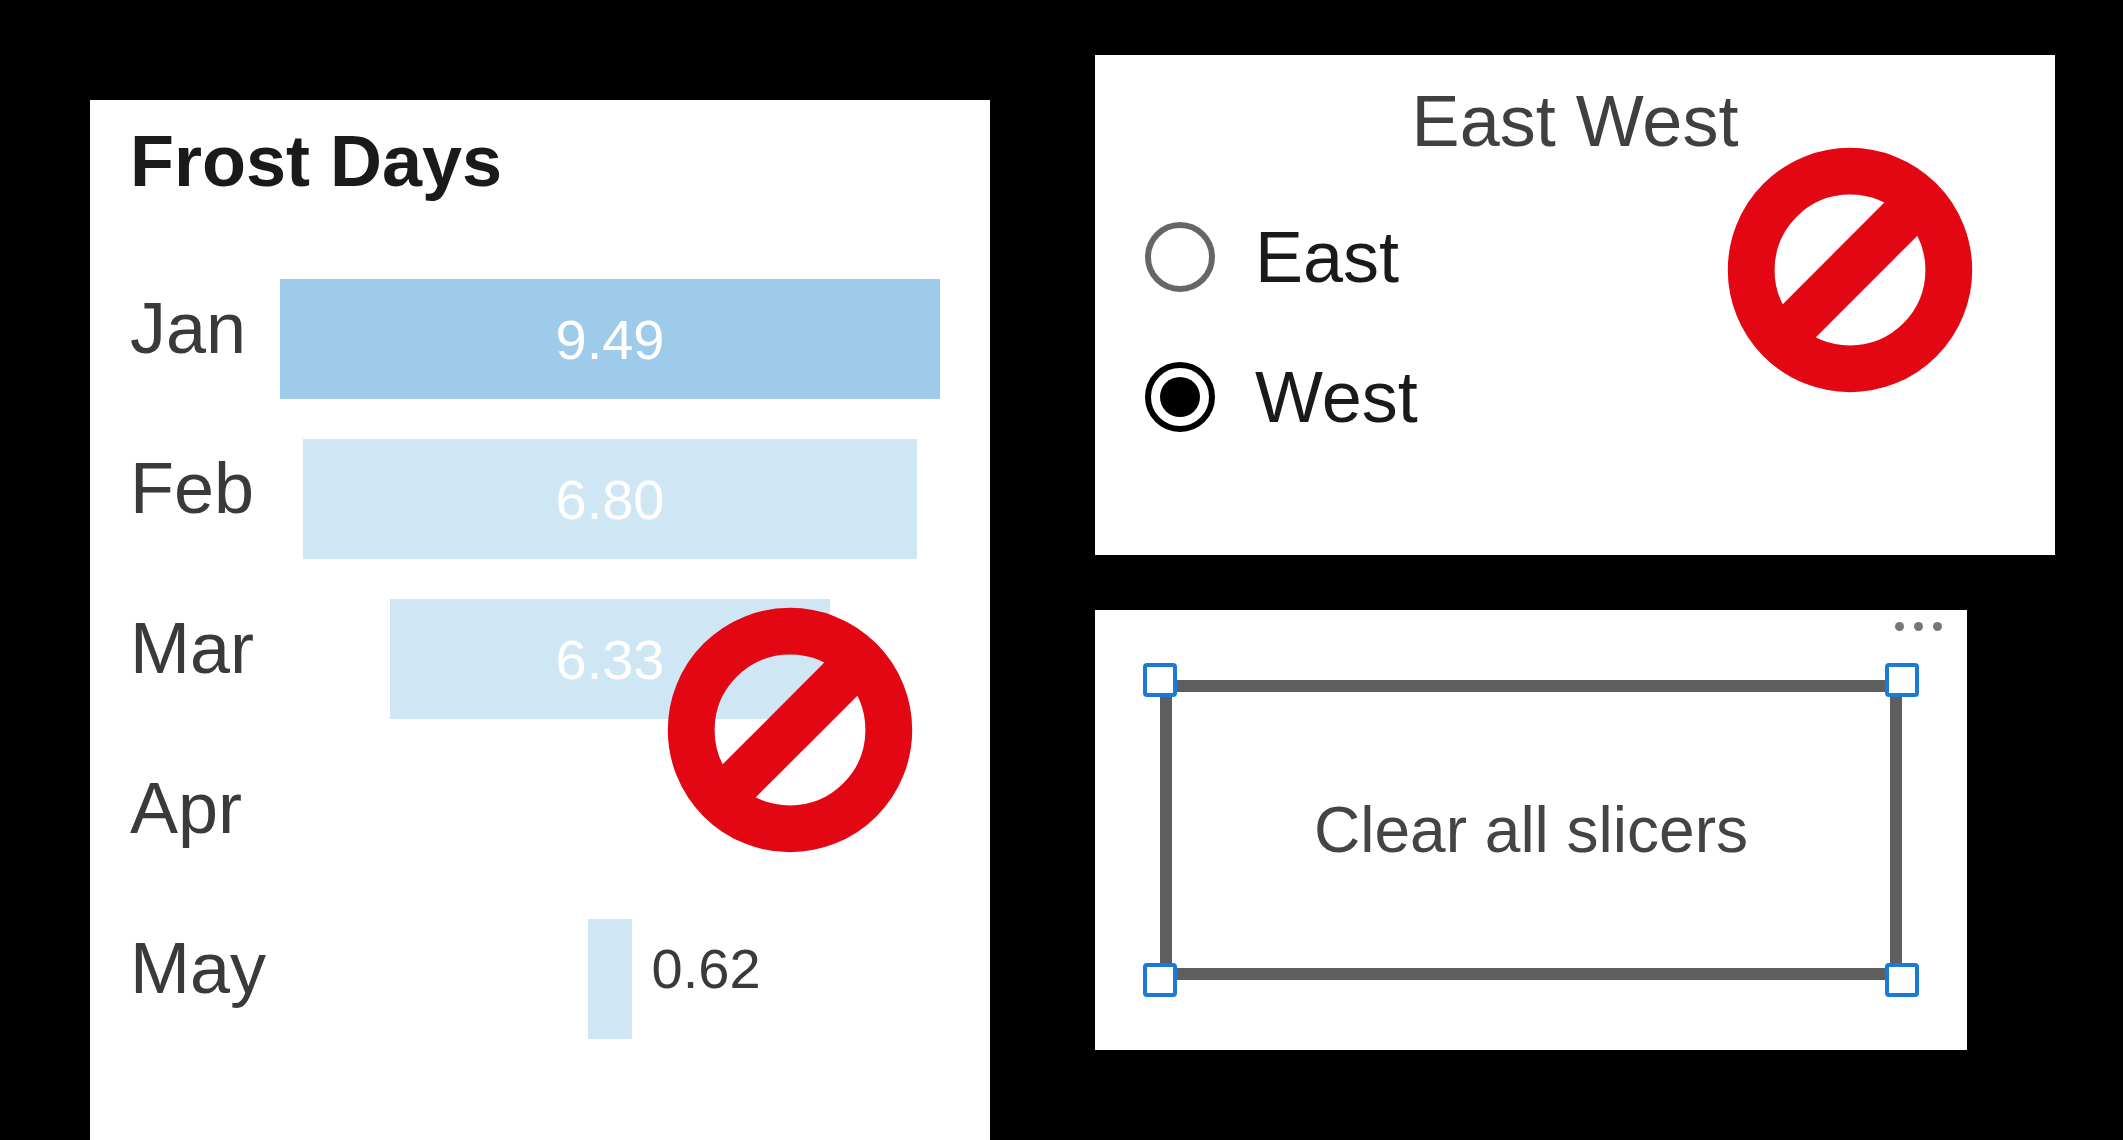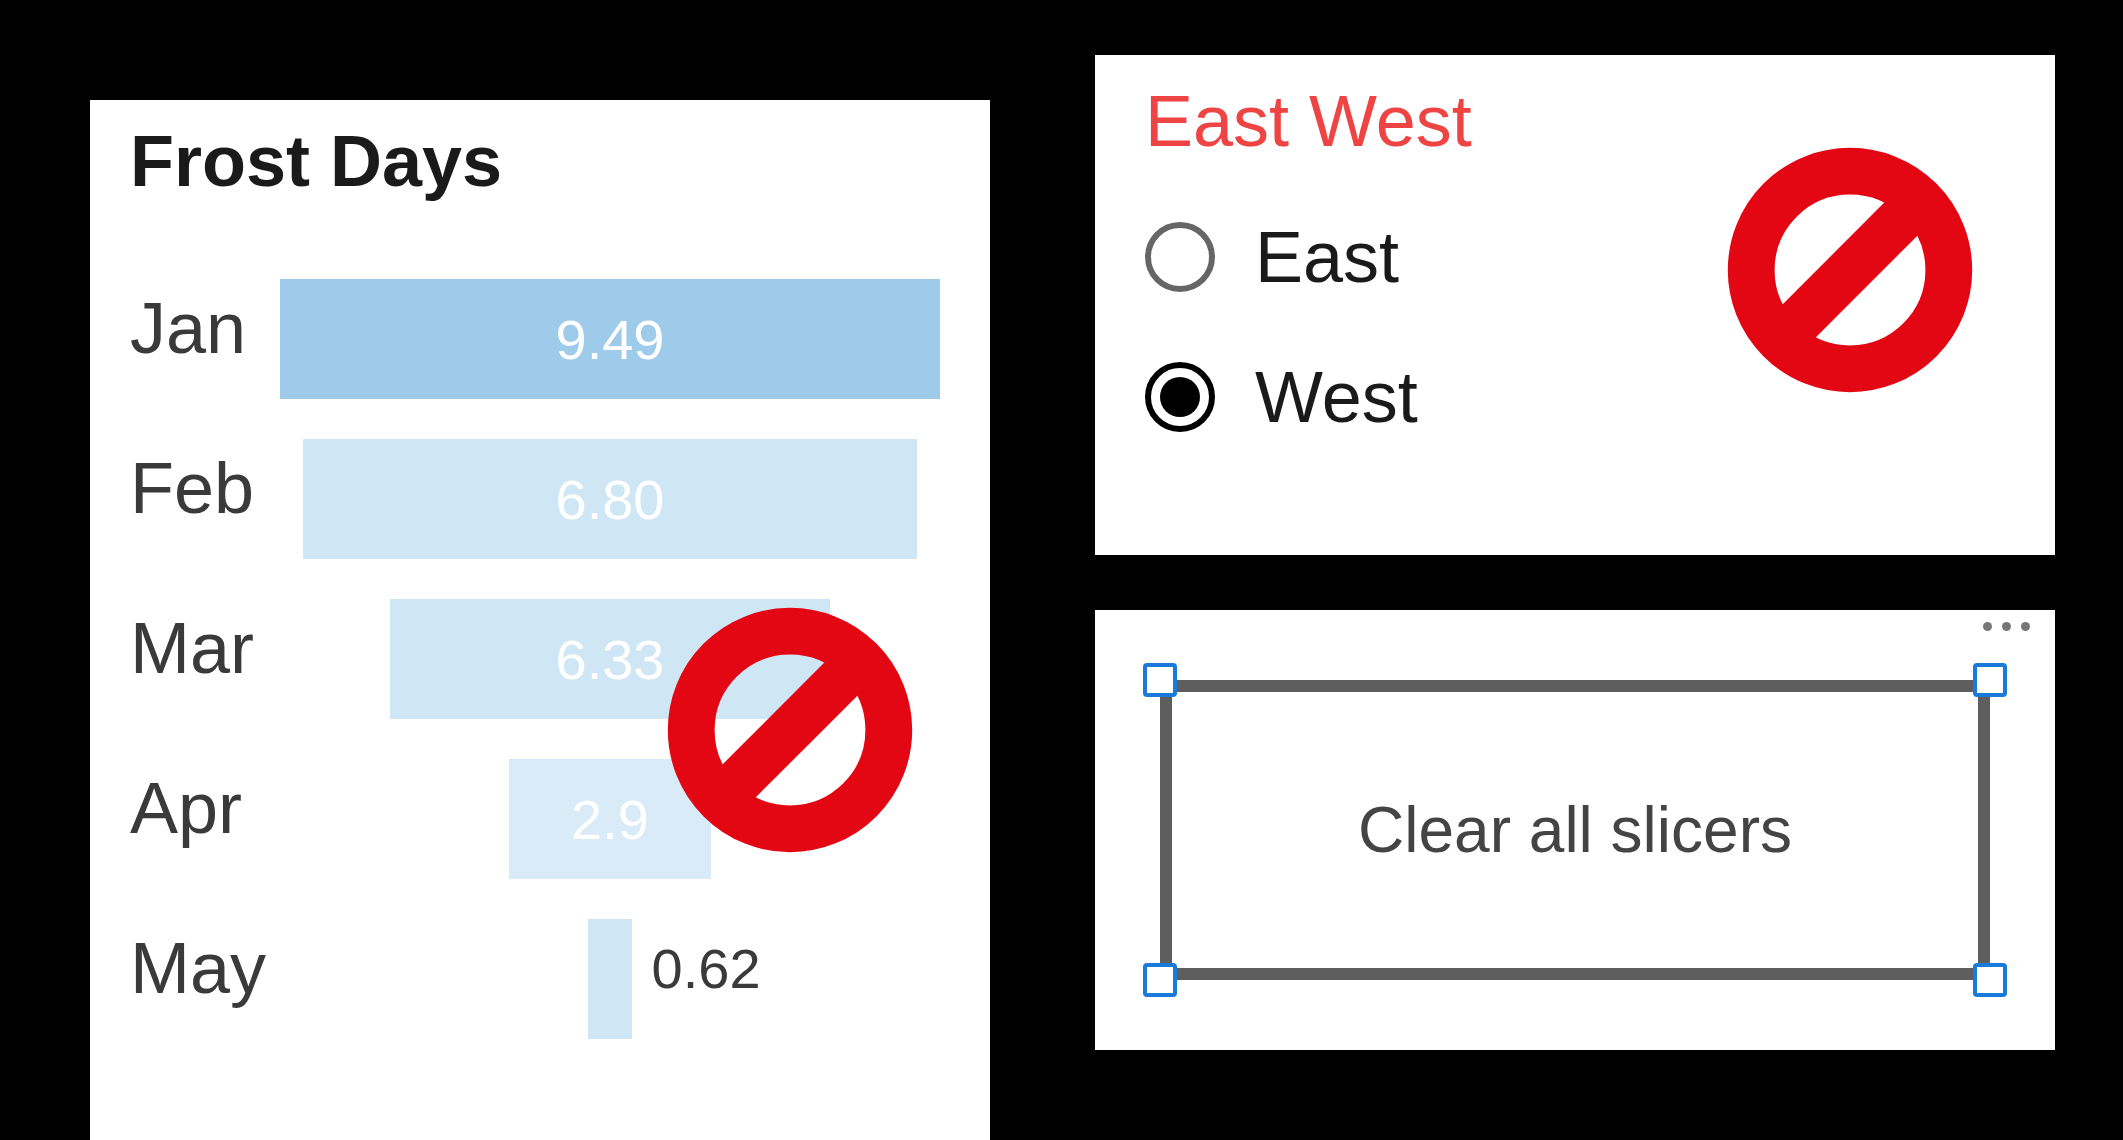--- a/index.html
+++ b/index.html
@@ -77,22 +77,23 @@
     top: 55px;
     width: 960px;
     height: 500px;
     background: #fff;
     box-sizing: border-box;
     padding: 25px 50px;
   }
   .slicer-title {
     font-size: 72px;
     font-weight: 400;
-    color: #ef4444;
+    color: #404040;
     margin: 0 0 25px 0;
+    text-align: center;
   }
   .slicer-option {
     display: flex;
     align-items: center;
     gap: 40px;
     height: 140px;
     cursor: pointer;
   }
   .slicer-option .label {
     font-size: 72px;
@@ -119,21 +120,21 @@
     background: #000;
     border-radius: 50%;
     display: block;
   }
 
   
   .button-panel {
     position: absolute;
     left: 1095px;
     top: 610px;
-    width: 960px;
+    width: 872px;
     height: 440px;
     background: #fff;
     box-sizing: border-box;
     text-align: center;
   }
   .ellipsis {
     position: absolute;
     right: 25px;
     top: 12px;
     display: flex;
@@ -215,25 +216,20 @@
       <div class="funnel-cat">Mar</div>
       <div class="funnel-bar-zone">
         <div class="funnel-bar" style="width: 440.232px; left: 109.884px; background: rgb(207, 230, 245);">
           <span class="val">6.33</span>
         </div>
       </div>
     </div>
 
     <div class="funnel-row">
       <div class="funnel-cat">Apr</div>
-      <div class="funnel-bar-zone">
-        <div class="funnel-bar" style="width: 201.686px; left: 229.157px; background: rgb(217, 235, 246);">
-          <span class="val">2.9</span>
-        </div>
-      </div>
     </div>
 
     <div class="funnel-row">
       <div class="funnel-cat">May</div>
       <div class="funnel-bar-zone">
         <div class="funnel-bar" style="width: 43.1191px; left: 308.44px; background: rgb(207, 230, 245);"></div>
         <span class="funnel-ext-label" style="left: 371.56px;">0.62</span>
       </div>
     </div>
 

